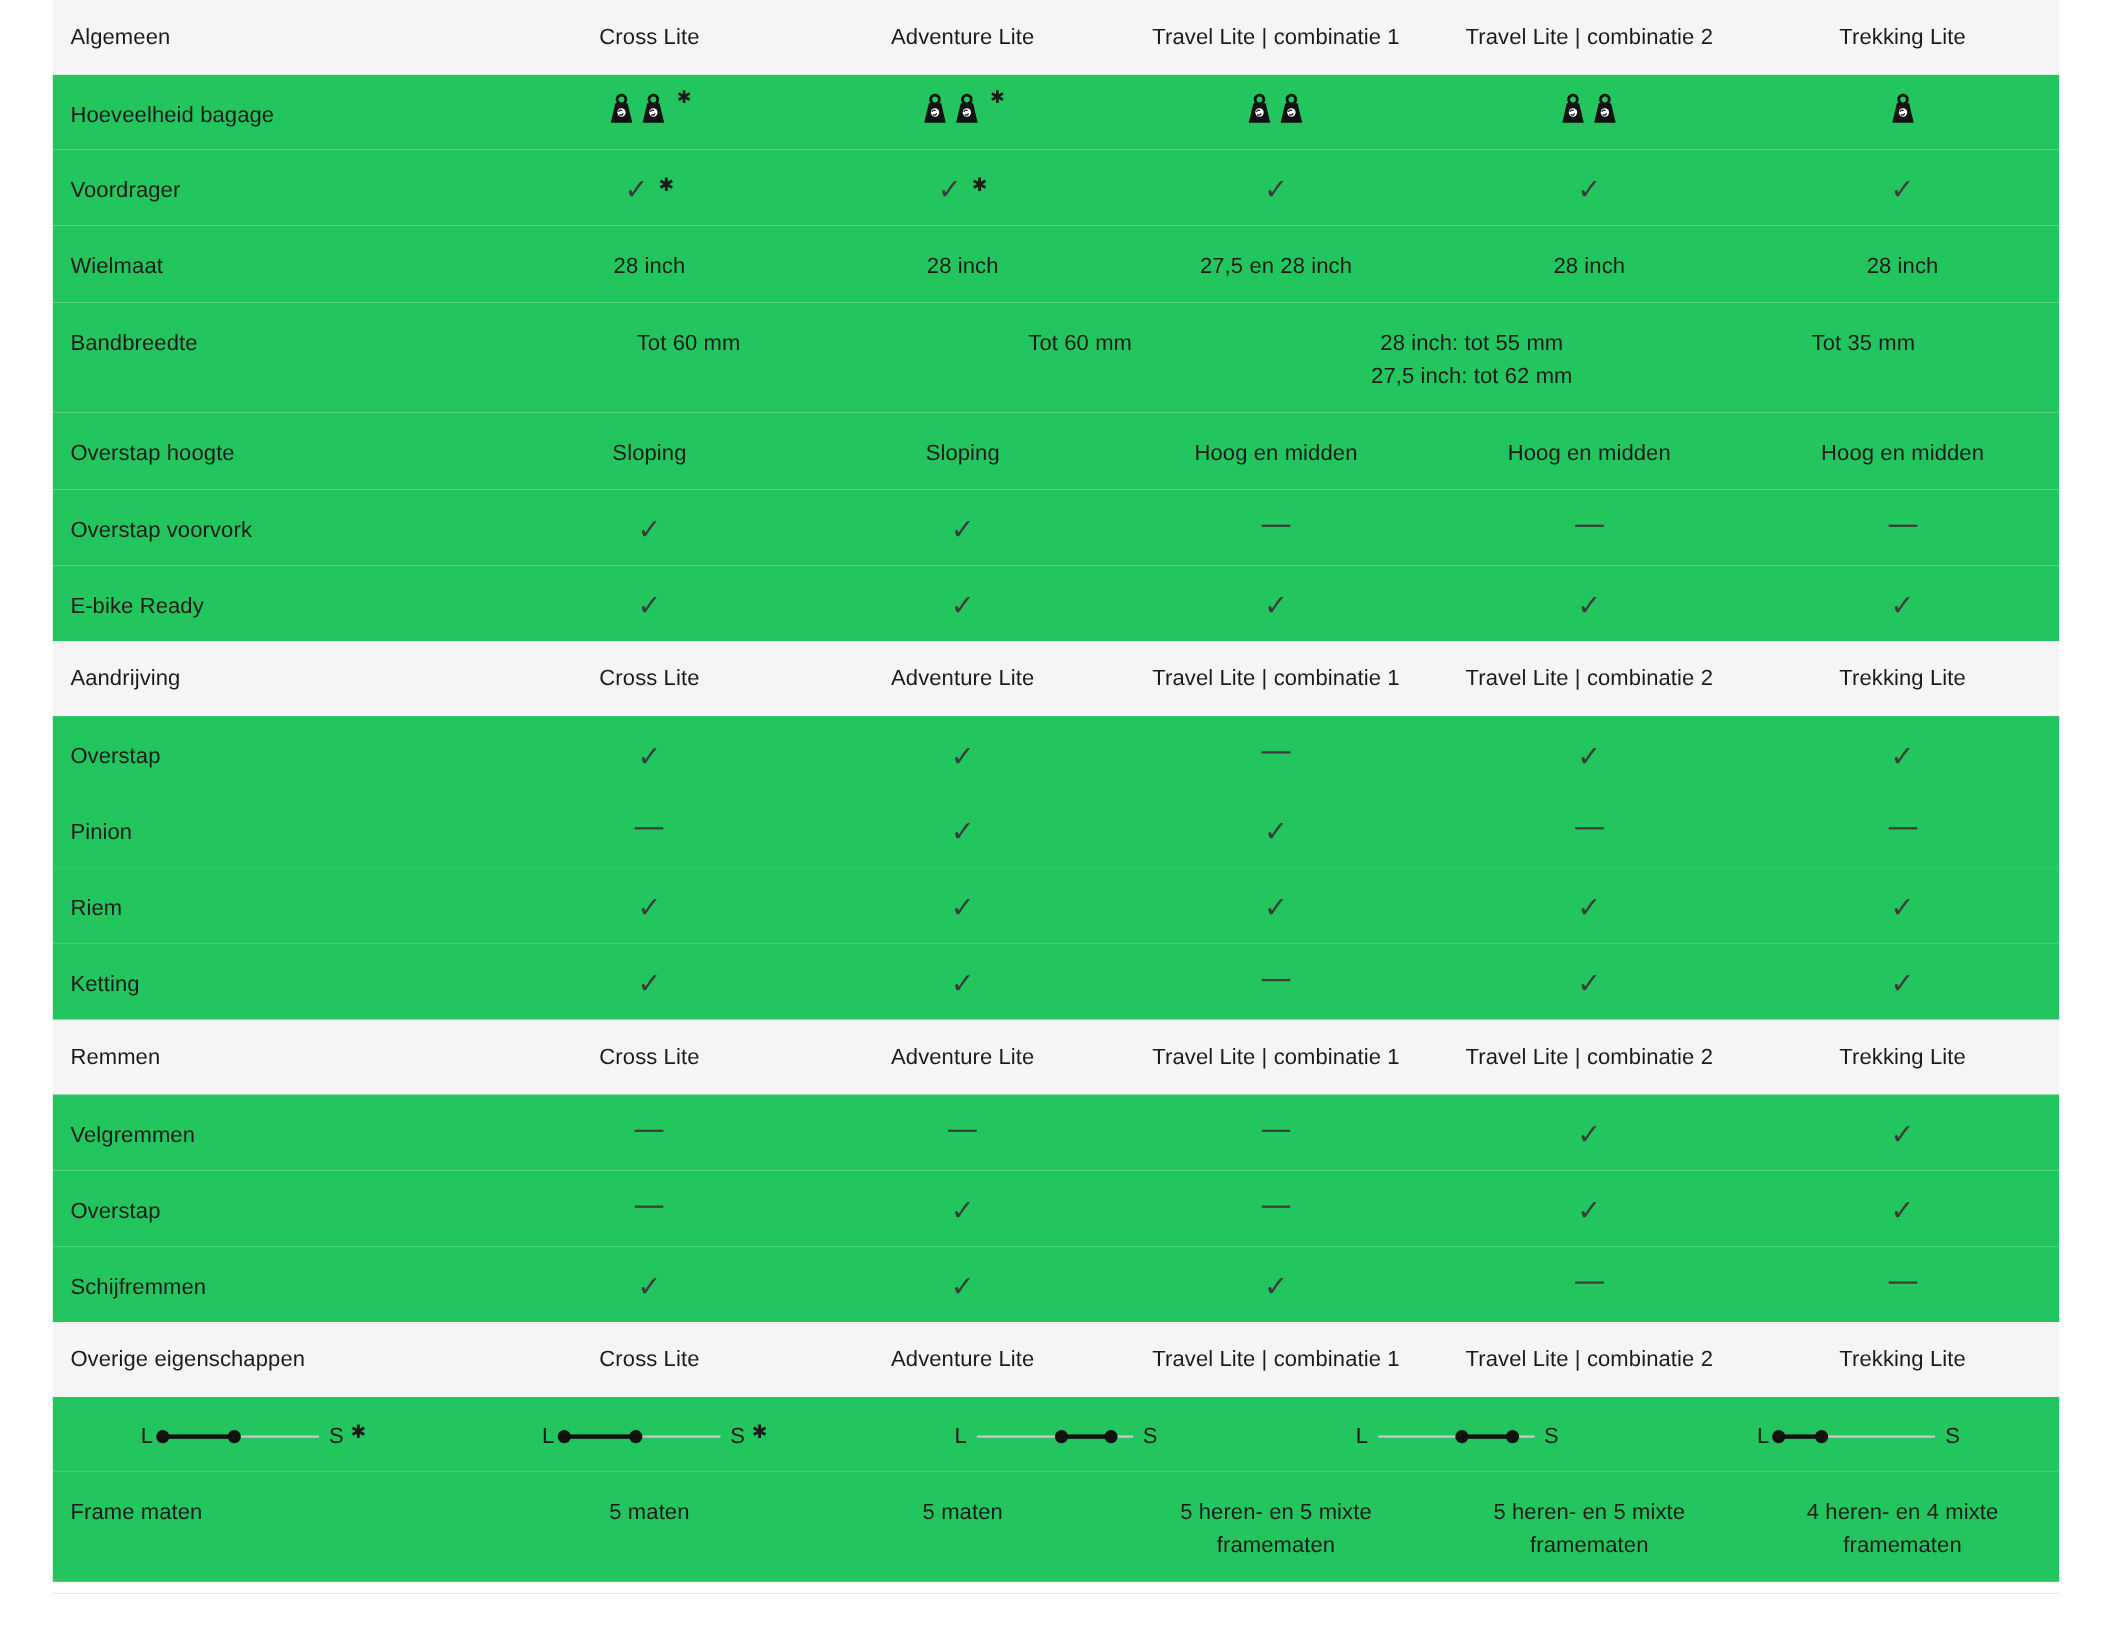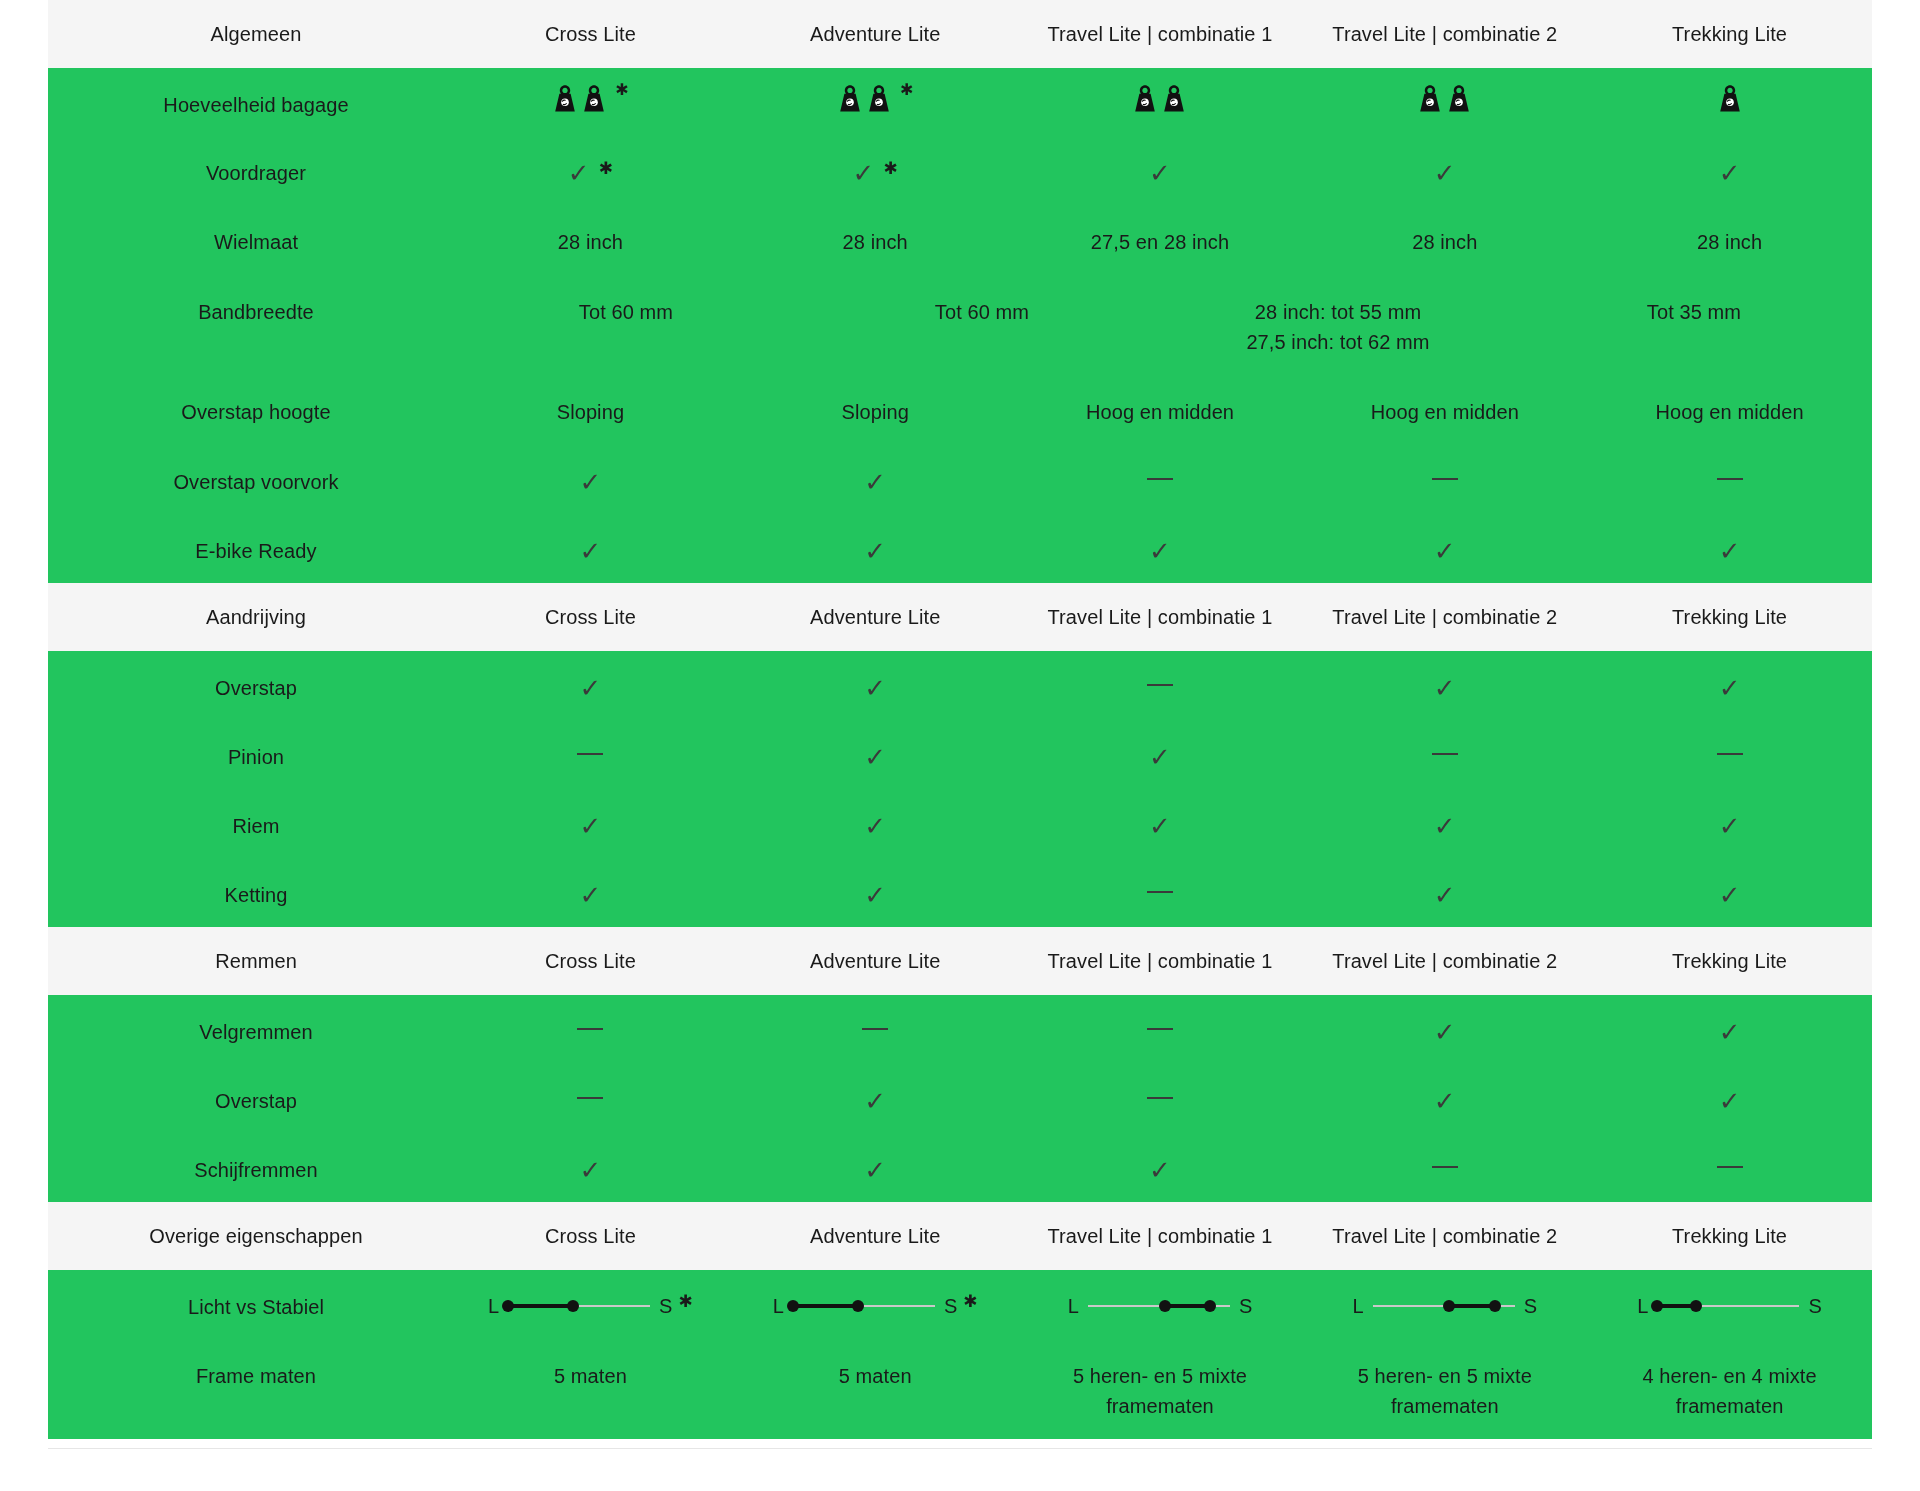--- a/index.html
+++ b/index.html
@@ -55,21 +55,21 @@
     box-sizing: border-box;
     font-size: 20px;
     line-height: 28px;
     font-weight: 400;
     letter-spacing: 0.1px;
   }
 
   .cell.label {
     width: 400px;
     flex: 0 0 400px;
-    text-align: center;
+    text-align: left;
     padding-left: 16px;
     color: #1a1a1a;
   }
 
   .cell.val {
     flex: 1 1 0;
     text-align: center;
     color: #1a1a1a;
     position: relative;
   }
@@ -391,21 +391,20 @@
       </div>
       <div class="row section-header">
         <div class="cell label">Overige eigenschappen</div>
         <div class="cell val">Cross Lite</div>
         <div class="cell val">Adventure Lite</div>
         <div class="cell val">Travel Lite | combinatie 1</div>
         <div class="cell val">Travel Lite | combinatie 2</div>
         <div class="cell val">Trekking Lite</div>
       </div>
       <div class="row data-row">
-        <div class="cell label">Licht vs Stabiel</div>
         <div class="cell val"><span class="slider">
             <span class="endlabel">L</span>
             <span class="track">
               <span class="base"></span>
               <span class="fill" style="left:0%;width:46%;"></span>
               <span class="knob" style="left:0%;"></span>
               <span class="knob" style="left:46%;"></span>
             </span>
             <span class="endlabel">S</span>
             <span class="star trailstar">✱</span>

